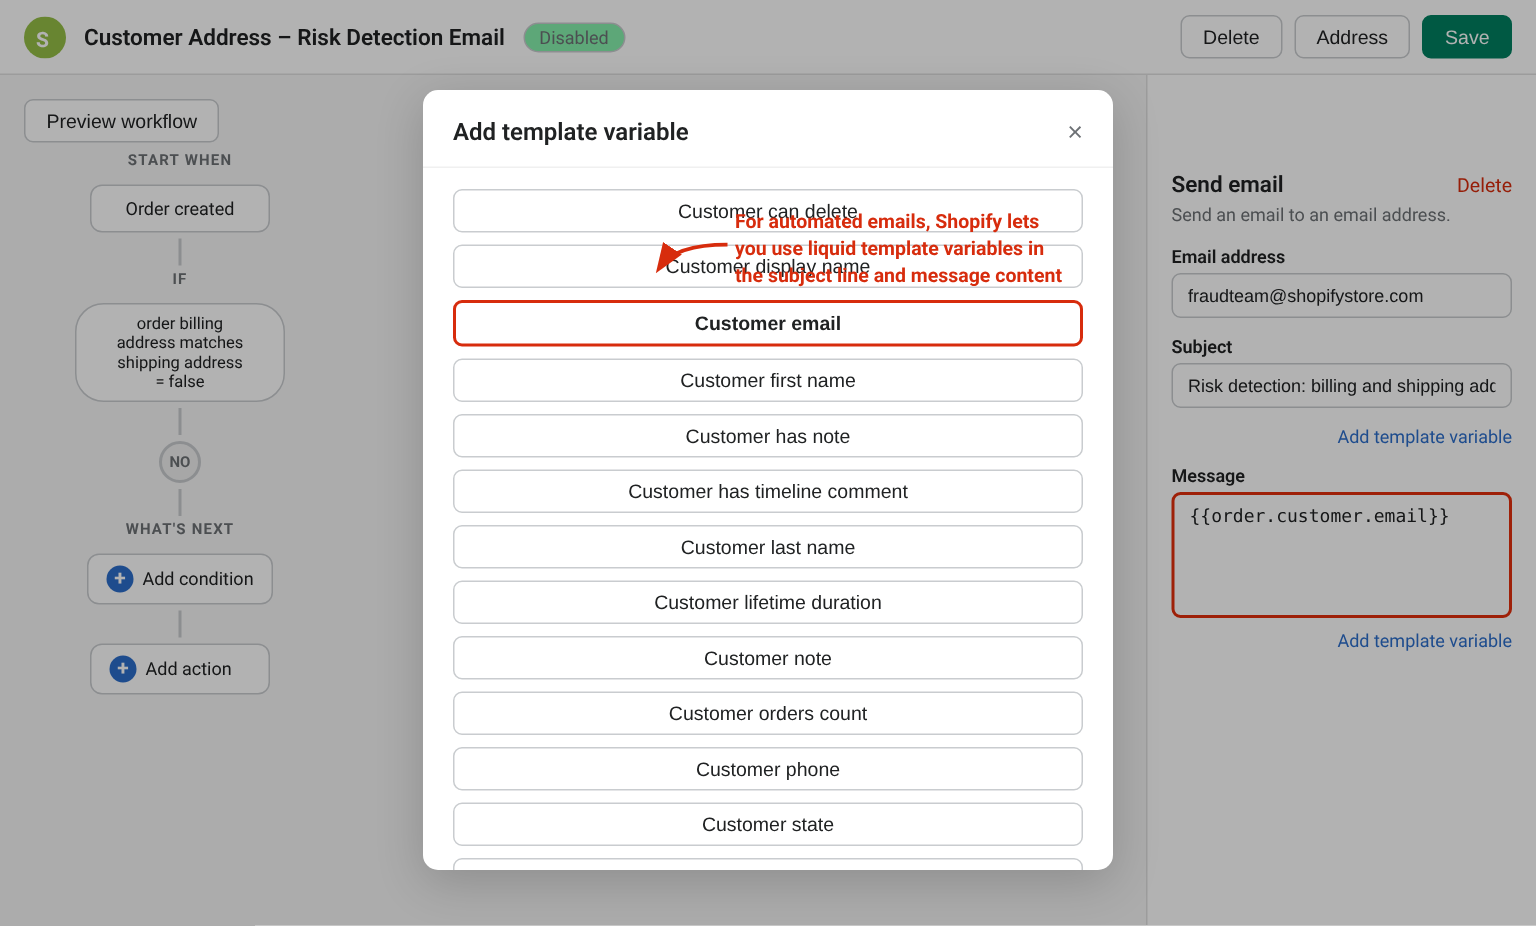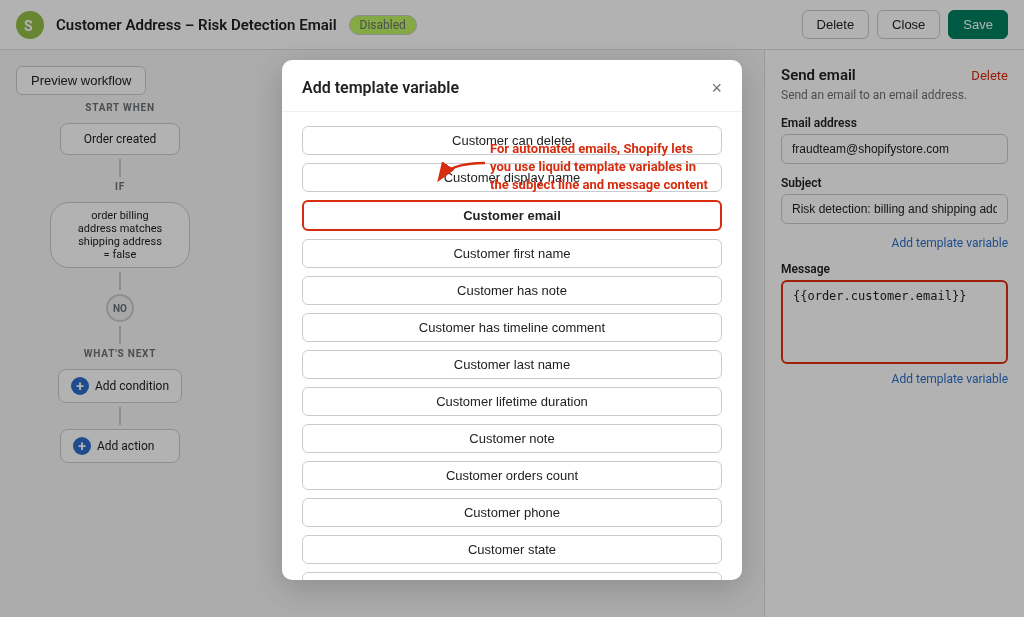--- a/index.html
+++ b/index.html
@@ -14,21 +14,21 @@
       align-items: center;
       padding: 0 16px;
       gap: 12px;
     }
     .top-bar-title {
       font-size: 15px;
       font-weight: 600;
       color: #202223;
     }
     .badge-disabled {
-      background: #bef264;
+      background: #86efac;
       border: 1px solid #c9cccf;
       border-radius: 12px;
       padding: 2px 10px;
       font-size: 12px;
       color: #6d7175;
     }
     .top-bar-actions {
       margin-left: auto;
       display: flex;
       gap: 8px;
@@ -166,20 +166,21 @@
       background: #fff;
       border-left: 1px solid #e0e0e0;
       padding: 16px;
       overflow-y: auto;
     }
     .panel-header {
       display: flex;
       justify-content: space-between;
       align-items: baseline;
       margin-bottom: 4px;
+      margin-top: 48px;
     }
     .panel-title {
       font-size: 15px;
       font-weight: 600;
       color: #202223;
     }
     .panel-delete {
       font-size: 13px;
       color: #d72c0d;
       cursor: pointer;
@@ -321,21 +322,21 @@
 
 <div class="top-bar">
   <svg class="logo-icon" viewBox="0 0 28 28" fill="none">
     <circle cx="14" cy="14" r="14" fill="#95BF47"></circle>
     <text x="8" y="20" font-size="14" fill="white" font-weight="bold">S</text>
   </svg>
   <span class="top-bar-title">Customer Address – Risk Detection Email</span>
   <span class="badge-disabled">Disabled</span>
   <div class="top-bar-actions">
     <button class="btn">Delete</button>
-    <button class="btn">Close</button>
+    <button class="btn">Address</button>
     <button class="btn btn-primary">Save</button>
   </div>
 </div>
 
 <div class="main-area">
 
   <div class="canvas">
     <button class="preview-btn">Preview workflow</button>
 
     <div class="workflow-nodes">

